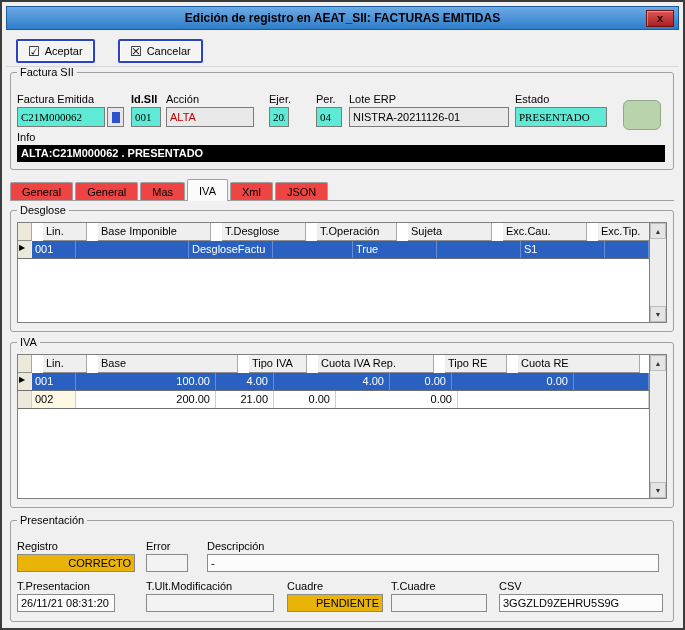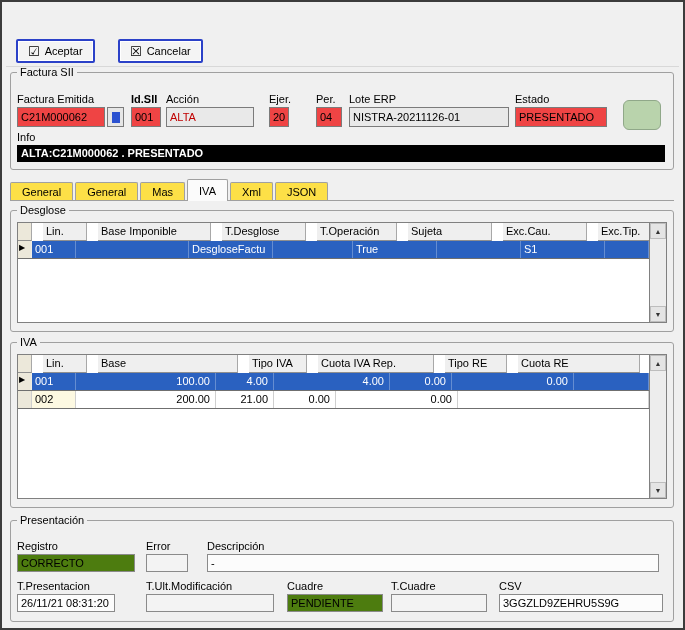--- a/index.html
+++ b/index.html
@@ -32,41 +32,41 @@
     border:1px solid #a0a0a0; border-radius:3px; }
   fieldset.fs legend { font-size:11px; margin-left:6px; padding:0 3px; color:#000; }
   .fs-factura { top:64px; height:104px; }
   .fs-desglose { top:202px; height:128px; }
   .fs-iva { top:334px; height:172px; }
   .fs-present { top:512px; height:108px; }
 
   .flabel, .plabel { position:absolute; font-size:11px; white-space:nowrap; color:#000; }
   .fld { position:absolute; height:20px; border:1px solid #7b7b7b; font-size:11px;
     padding:1px 3px; font-family:inherit; background:#fff; }
-  .cream { background:#ef4444; }
+  .cream { background:#5eead4;font-family:Liberation Serif, serif; }
   .grayfld { background:#e9e9e9; }
   .redtext { color:#c00000; }
 
   .lookup { position:absolute; left:96px; top:29px; width:17px; height:20px;
     background:#e6e6e6; border:1px solid #7b7b7b; cursor:pointer;
     display:flex; align-items:center; justify-content:center; padding:0; }
   .lookup .blue-sq { width:8px; height:11px; background:#2b51d0; display:block; }
 
   .status-light { position:absolute; left:612px; top:22px; width:38px; height:30px;
     background:#b9d3ac; border:1px solid #90a889; border-radius:6px; }
 
   .infobar { position:absolute; left:6px; right:8px; top:67px; height:17px;
     background:#000; color:#fff; font-size:11px; font-weight:bold;
     padding:2px 4px; white-space:nowrap; overflow:hidden; }
 
   
   .tabs { position:absolute; left:8px; right:9px; top:176px; height:23px;
     display:flex; align-items:flex-end; border-bottom:1px solid #a0a0a0; }
   .tab { font-size:11px; padding:3px 11px 2px; border:1px solid #a0a0a0; border-bottom:none;
-    border-radius:2px 2px 0 0; background:#fde047; margin-right:2px; height:18px; cursor:pointer; }
+    border-radius:2px 2px 0 0; background:#ef4444; margin-right:2px; height:18px; cursor:pointer; }
   .tab.active { background:#fbfbfb; height:22px; padding-top:5px; margin-bottom:-1px; }
 
   
   .tblwrap { position:absolute; left:6px; right:6px; top:6px; bottom:8px;
     border:1px solid #808080; background:#fff; display:flex; }
   .gridcol { flex:1; display:flex; flex-direction:column; overflow:hidden; }
   .g-head { display:flex; height:18px; flex:none;gap:11px; }
   .g-row { display:flex; height:18px; flex:none; background:#fff; border-bottom:1px solid #6f6f6f; }
   .gc { font-size:11px; padding:2px 3px; overflow:hidden; white-space:nowrap;
     border-right:1px solid #cfcfcf; flex:none; }
@@ -85,28 +85,32 @@
   .ic1{width:44px}.ic2{width:140px}.ic3{width:58px}.ic4{width:116px}.ic5{width:62px}.ic6{width:122px}
 
   .vscroll { width:17px; flex:none; border-left:1px solid #808080; background:#ededed; position:relative; cursor:pointer; }
   .sbtn { position:absolute; left:0; right:0; height:16px; display:flex; align-items:center; justify-content:center;
     font-size:7px; color:#333; background:#e4e4e4; border:1px solid #bdbdbd; cursor:pointer; }
   .sbtn.up { top:0; } .sbtn.down { bottom:0; }
 
   
   .pv { position:absolute; height:18px; border:1px solid #8a8a8a; font-size:11px;
     padding:2px 3px; background:#fcfcfc; overflow:hidden; white-space:nowrap; }
-  .pv.gray { background:#4d7c0f; }
+  .pv.gray { background:#eab308;text-align:right; }
   .pv.dim { background:#f3f3f3; }
 </style>
 </head>
 <body>
 
 <div class="window">
 
+  <div class="titlebar">
+    <span class="title">Edición de registro en AEAT_SII: FACTURAS EMITIDAS</span>
+    <button class="close">x</button>
+  </div>
 
   <div class="toolbar">
     <button class="tbtn accept">
       <span class="ticon">☑</span>
       <span>Aceptar</span>
     </button>
     <button class="tbtn cancel">
       <span class="ticon">☒</span>
       <span>Cancelar</span>
     </button>

